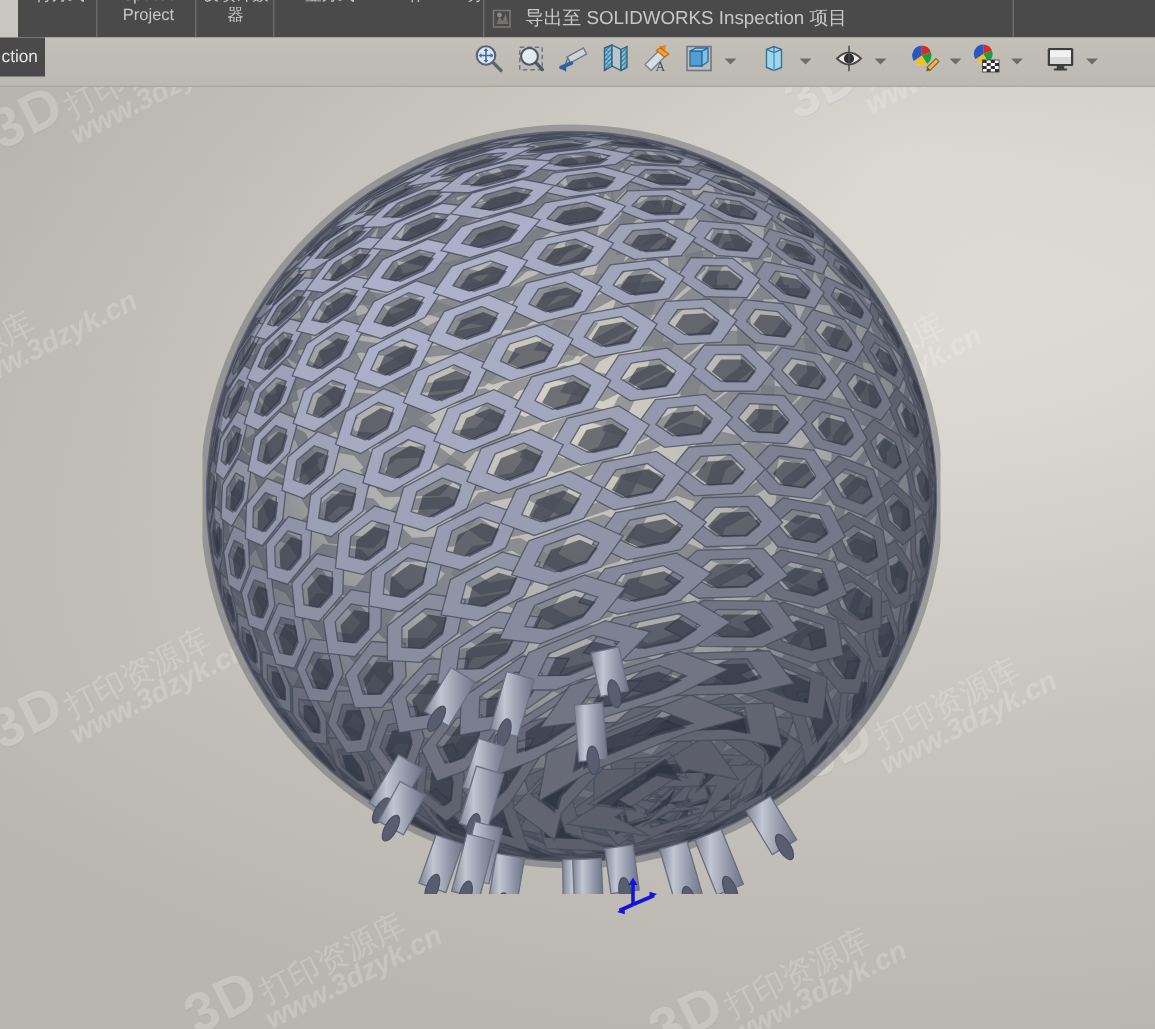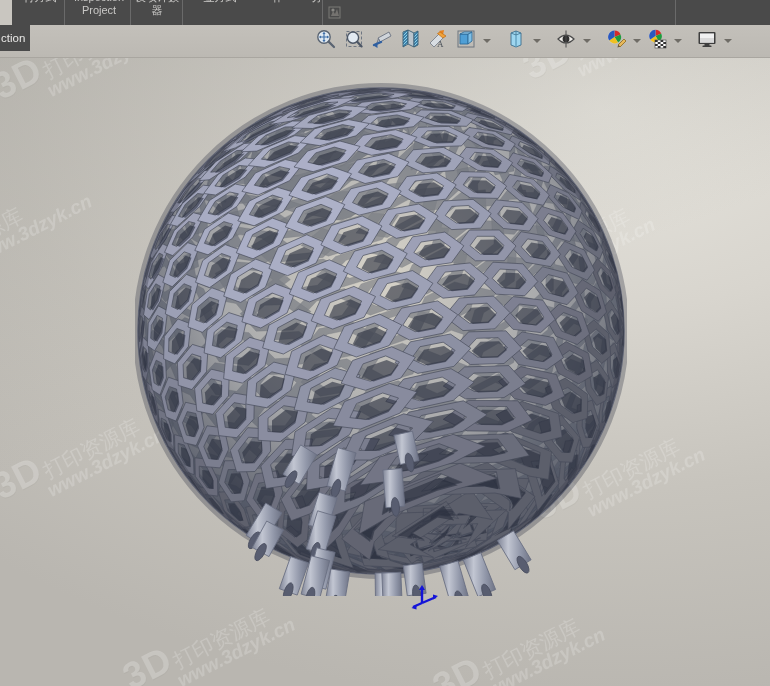--- a/index.html
+++ b/index.html
@@ -169,20 +169,21 @@
       <div class="rb-sep" style="left:663px;"></div>
 
       <div class="rb-right">
         <span class="rb-ico">
           <svg width="15" height="15" viewBox="0 0 15 15">
             <rect x="1" y="2" width="11" height="11" fill="none" stroke="#9a9892" stroke-width="1"></rect>
             <path d="M3 11 L5 6 L7 9 L9 4 L11 11 Z" fill="#8e8c86"></path>
             <circle cx="5" cy="5" r="1.6" fill="#b0aea8"></circle>
           </svg>
         </span>
+        <span class="rb-label">导出至 SOLIDWORKS Inspection 项目</span>
       </div>
 
     </div>
   </div>
 
   <div class="toolbar">
     <div class="tb-items">
 
       <div class="tb-btn">
         <span>

